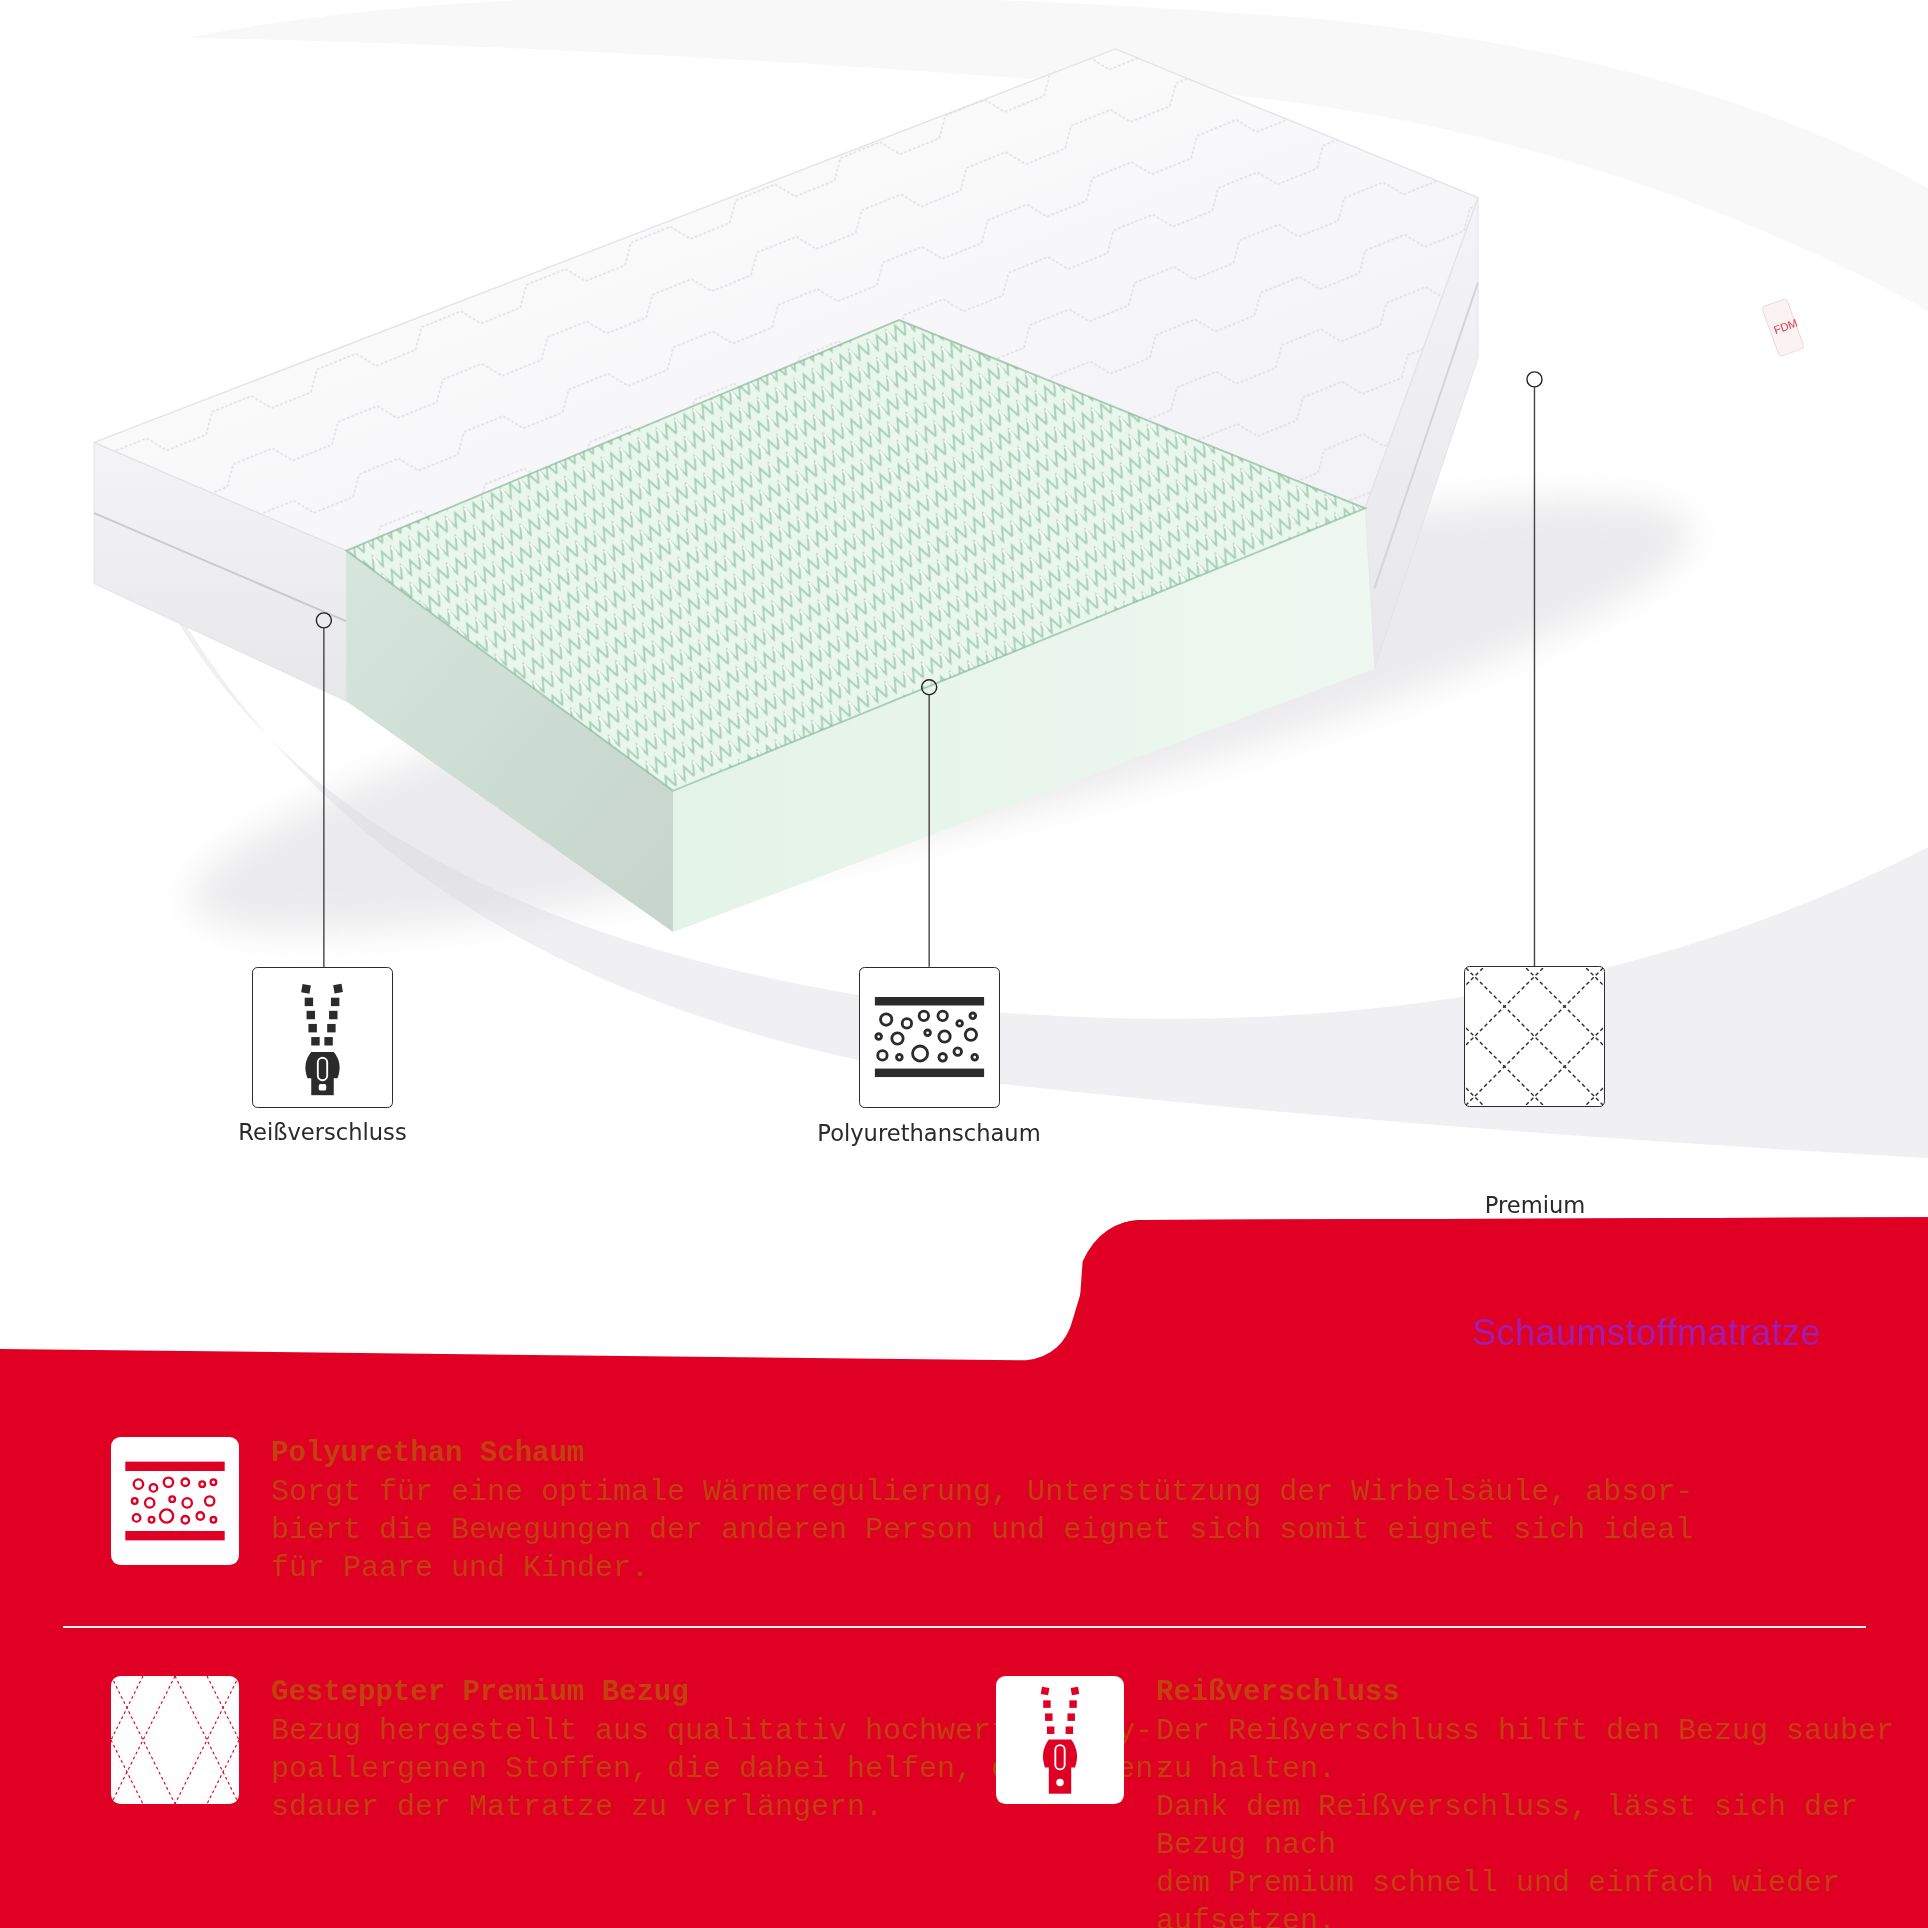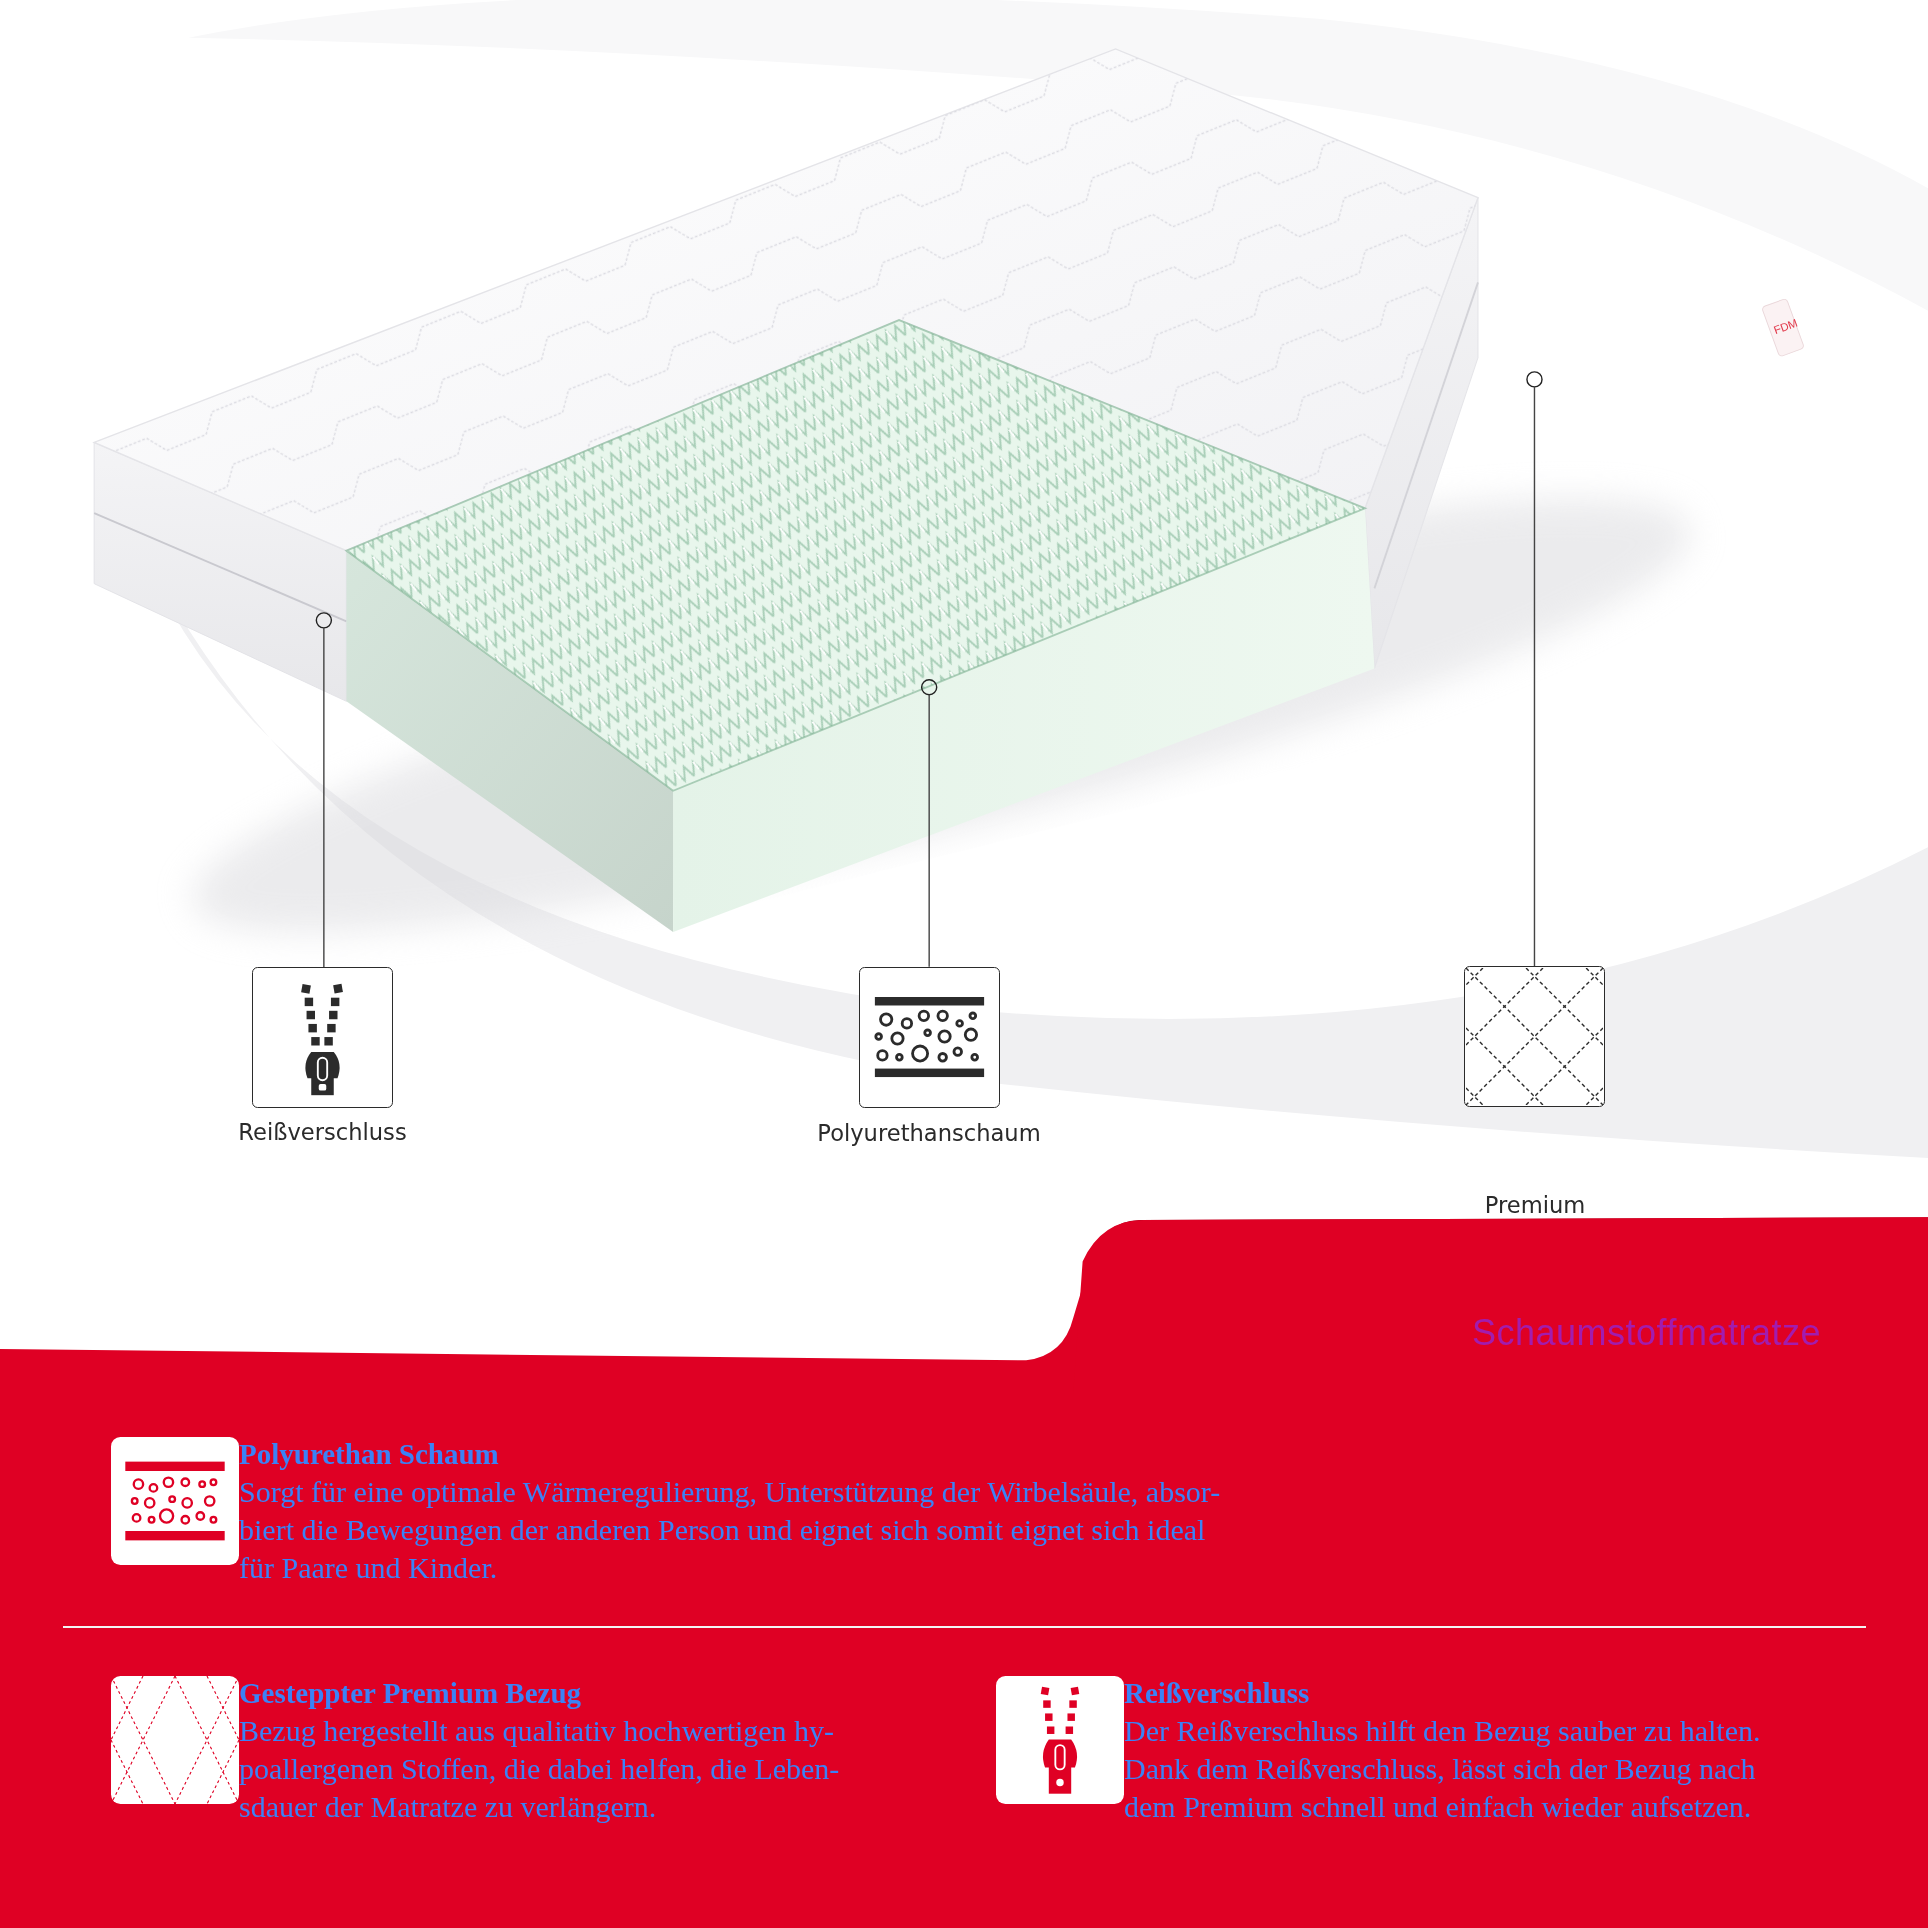--- a/index.html
+++ b/index.html
@@ -4,21 +4,21 @@
 <style>
   html, body { margin:0; padding:0; }
   body { width:1928px; height:1928px; position:relative; overflow:hidden; background:#ffffff; font-family:"DejaVu Sans", sans-serif; }
   .scene { position:absolute; left:0; top:0; width:1928px; height:1365px; }
   .callout-box { position:absolute; width:141px; height:141px; border:1.9px solid #2b2b2b; border-radius:5.6px; background:#fff; box-sizing:border-box; display:flex; align-items:center; justify-content:center; }
   .callout-label { position:absolute; font-family:"DejaVu Sans", sans-serif; font-size:22.6px; color:#2a2a2a; text-align:center; line-height:30px; white-space:pre-line; }
   .red-area { position:absolute; left:0; top:0; width:1928px; height:1928px; }
   .title { position:absolute; right:107px; top:1304px; text-align:left; color:#a21caf; font-family:"Liberation Sans", sans-serif; font-size:36px; line-height:58px; letter-spacing:0.5px; }
   .feature { position:absolute; display:flex; }
   .f-icon { width:128px; height:128px; background:#fff; border-radius:9.4px; flex:none; display:flex; align-items:center; justify-content:center; }
-  .f-text { color:#3b82f6; font-family:Liberation Serif, serif; }
+  .f-text { margin-left:32px; color:#c2410c; font-family:Liberation Mono, monospace; }
   .f-title { font-size:29px; font-weight:bold; line-height:34px; margin-bottom:1.9px; }
   .f-body { font-size:30px; line-height:38px; white-space:pre-line; }
   .divider { position:absolute; left:63px; top:1626px; width:1803px; height:1.9px; background:#f3f3f3; }
 </style>
 </head>
 <body>
 
 <svg class="scene" width="1928" height="1365" viewBox="0 0 2048 1450">
   <defs>
     <radialGradient id="bgSwirl" cx="0.5" cy="0.45" r="0.65">

